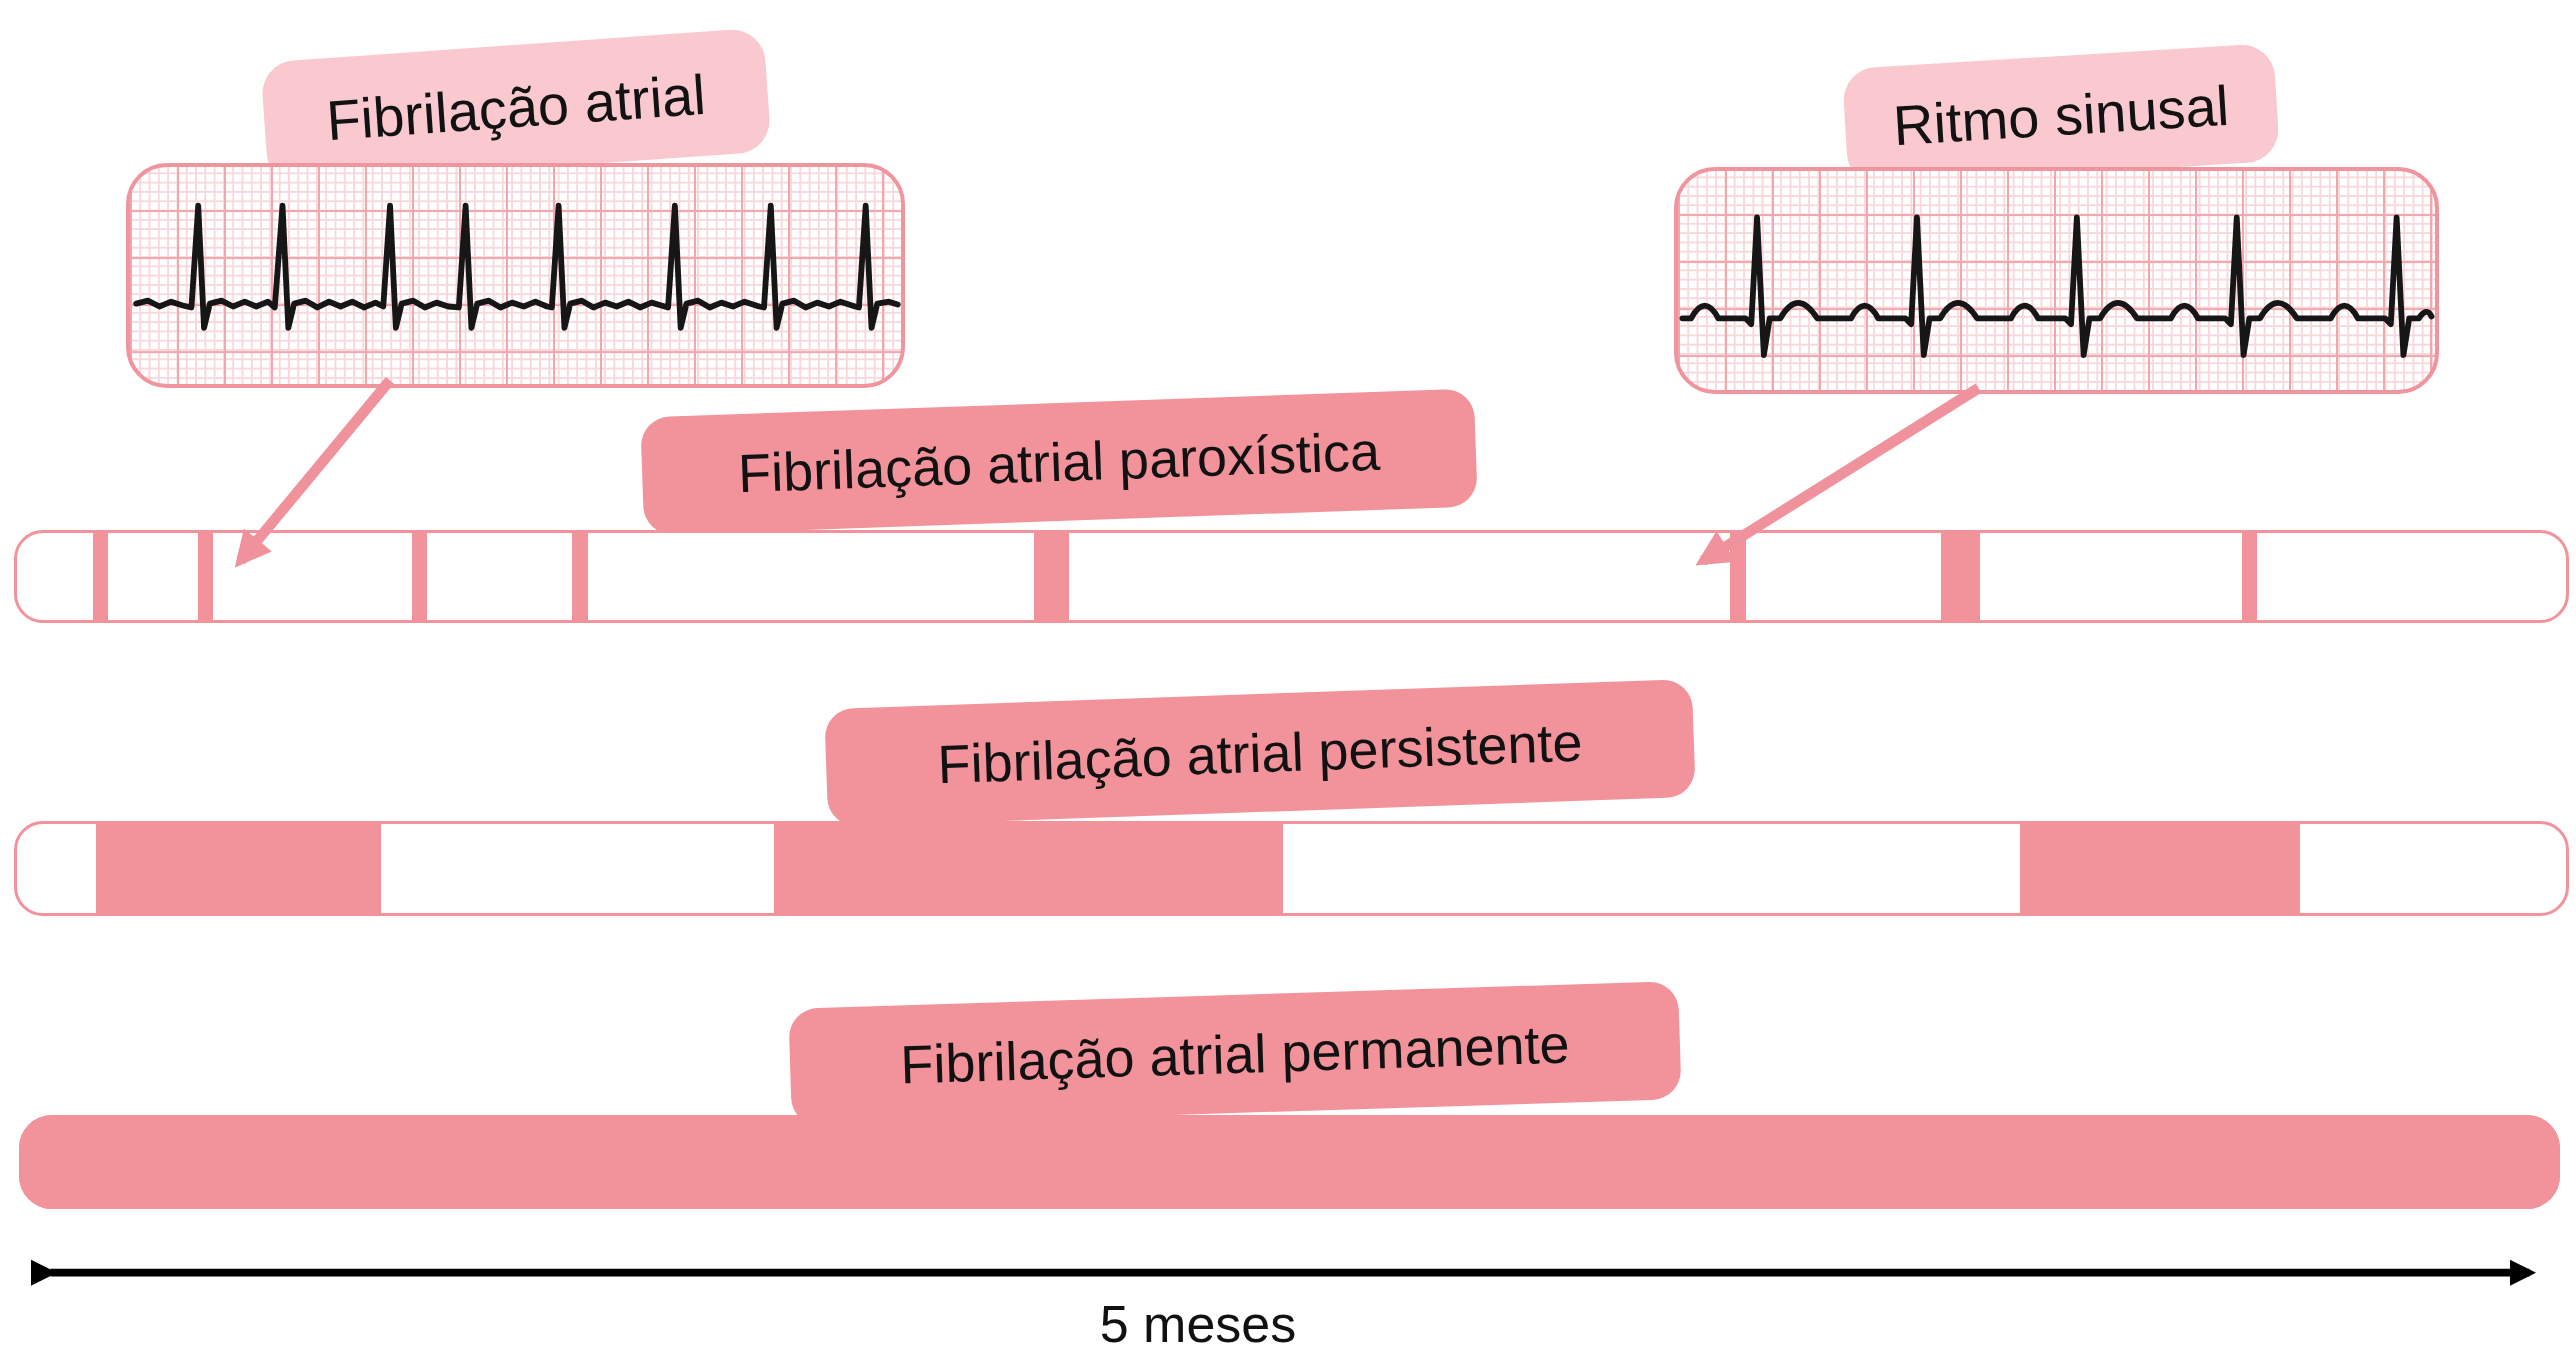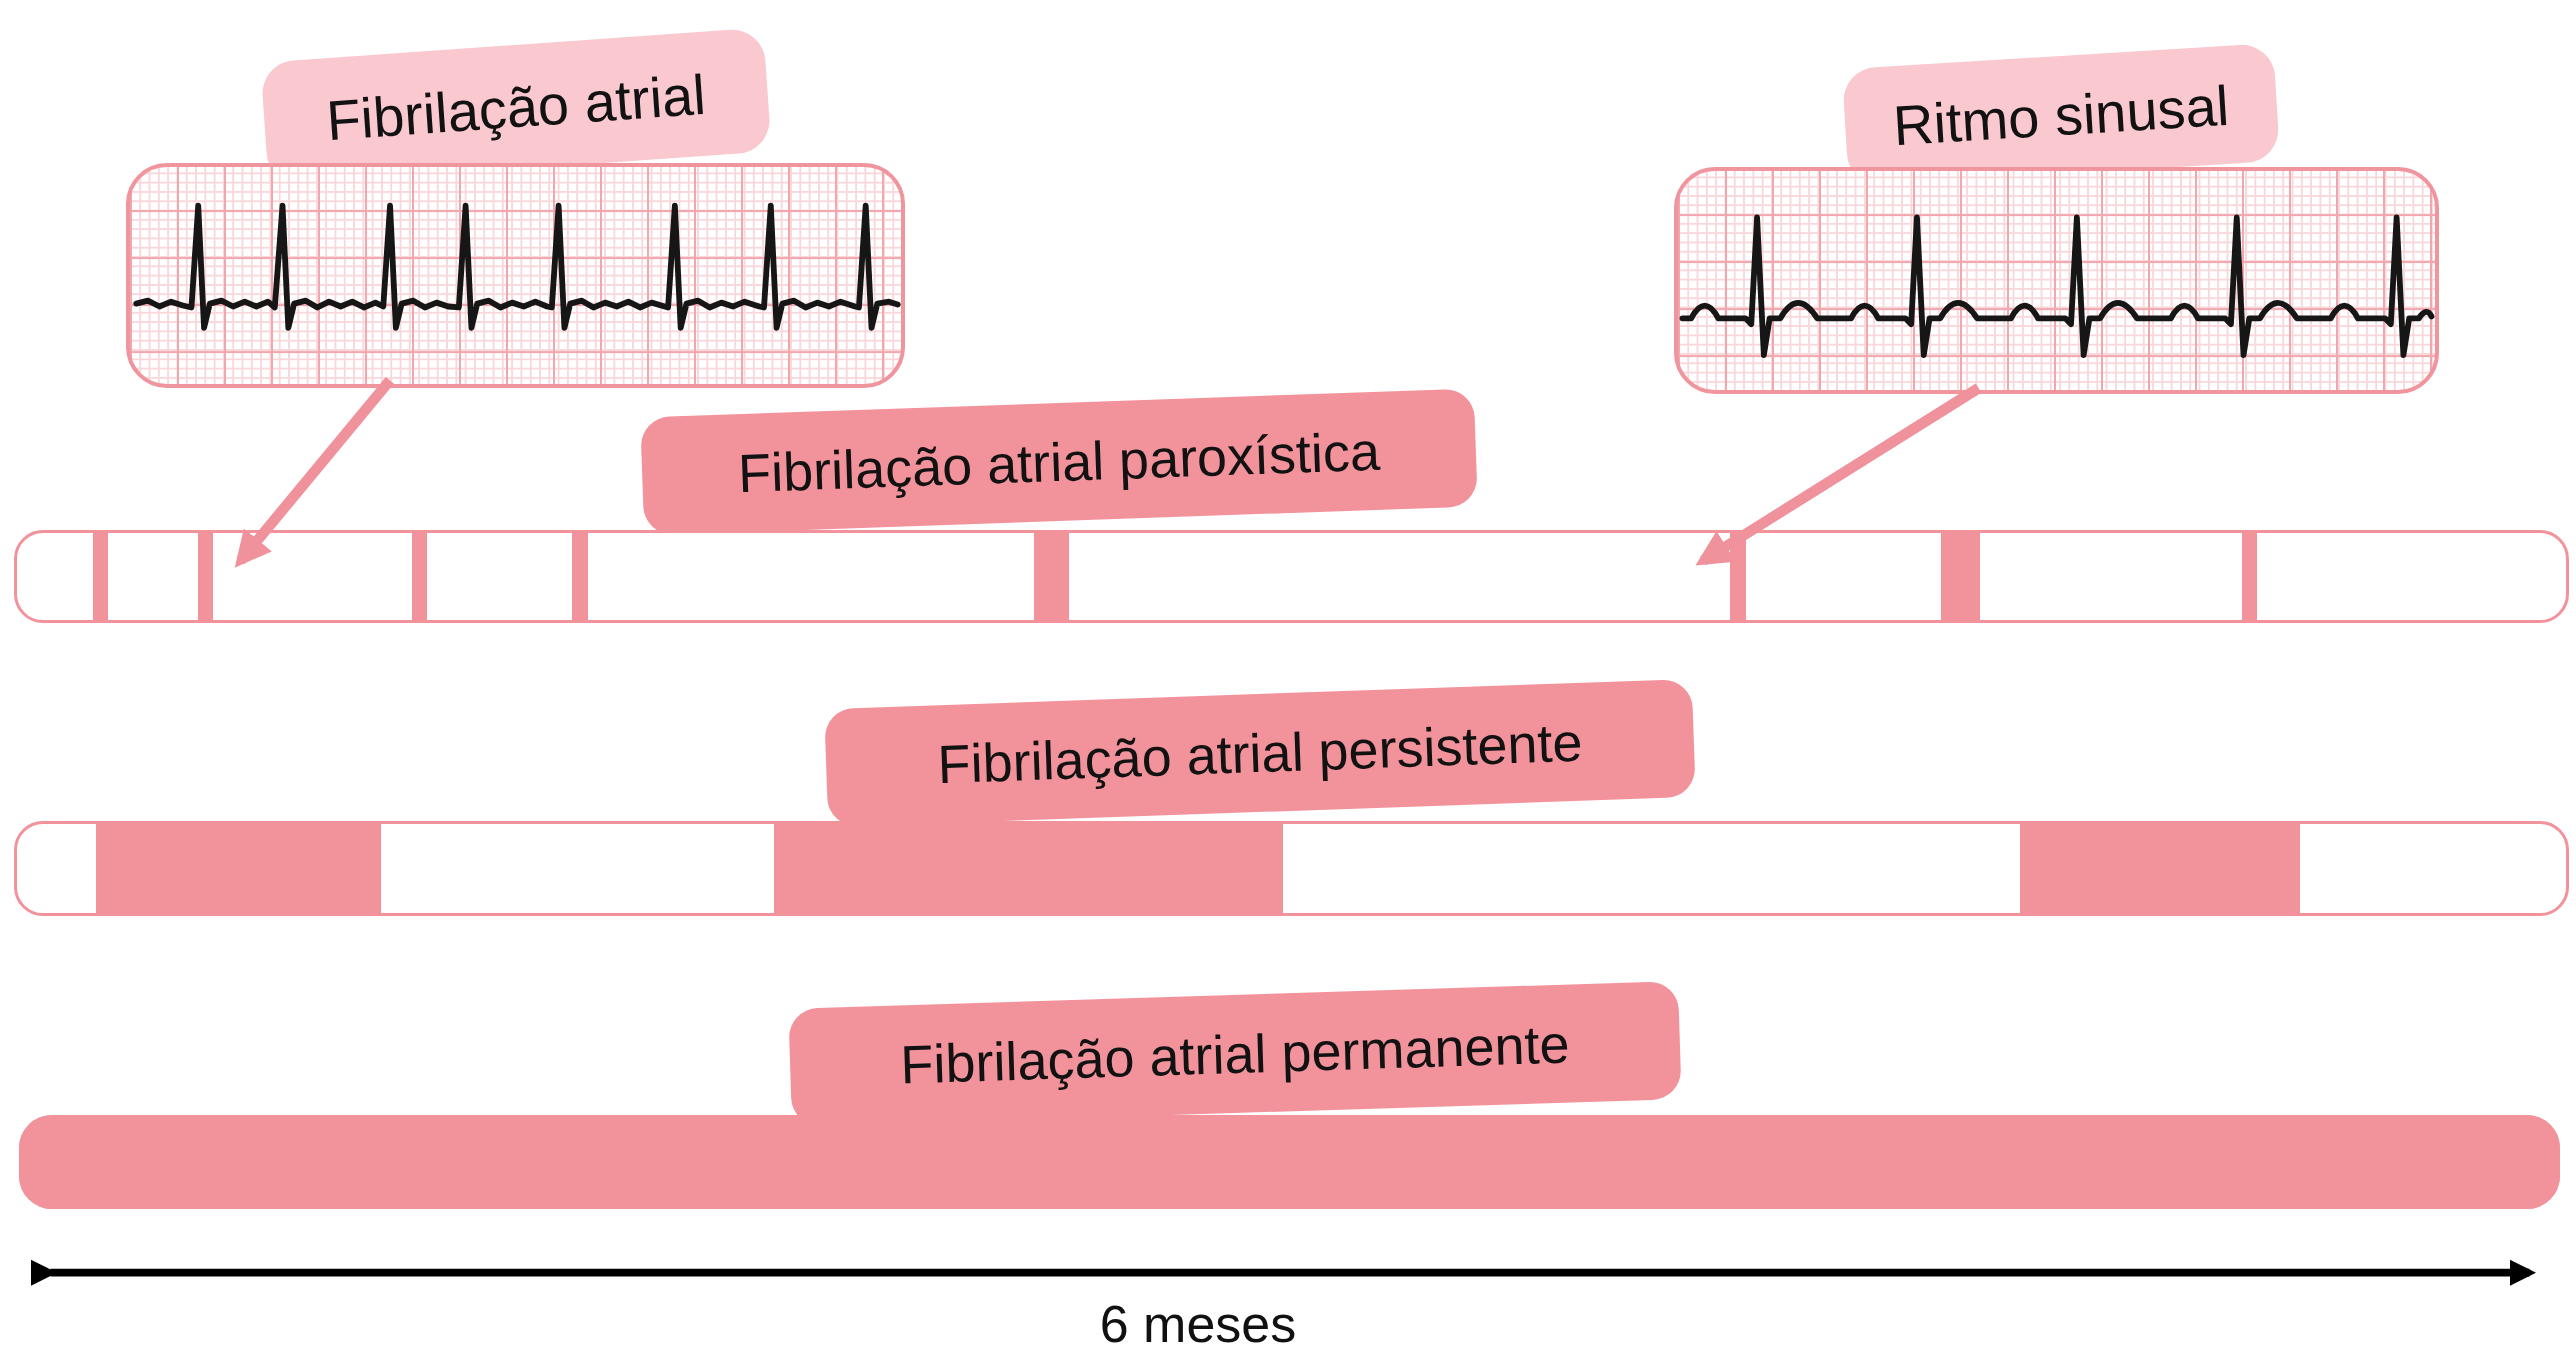--- a/index.html
+++ b/index.html
@@ -119,15 +119,15 @@
       </marker>
       <marker id="ah-black" viewBox="0 0 10 10" refX="7.5" refY="5" markerWidth="3.4" markerHeight="3.4" orient="auto">
         <path d="M0,0 L10,5 L0,10 z" fill="#000"></path>
       </marker>
     </defs>
     <line x1="402" y1="392" x2="248" y2="578" stroke="#f0929c" stroke-width="11" marker-end="url(#ah-pink)"></line>
     <line x1="2040" y1="400" x2="1756" y2="578" stroke="#f0929c" stroke-width="11" marker-end="url(#ah-pink)"></line>
     <line x1="52" y1="1312" x2="2608" y2="1312" stroke="#000" stroke-width="8" marker-start="url(#ah-black)" marker-end="url(#ah-black)"></line>
   </svg>
 
-  <div id="axis-label">6 meses</div>
+  <div id="axis-label">5 meses</div>
 </div>
 
 
 </body></html>

